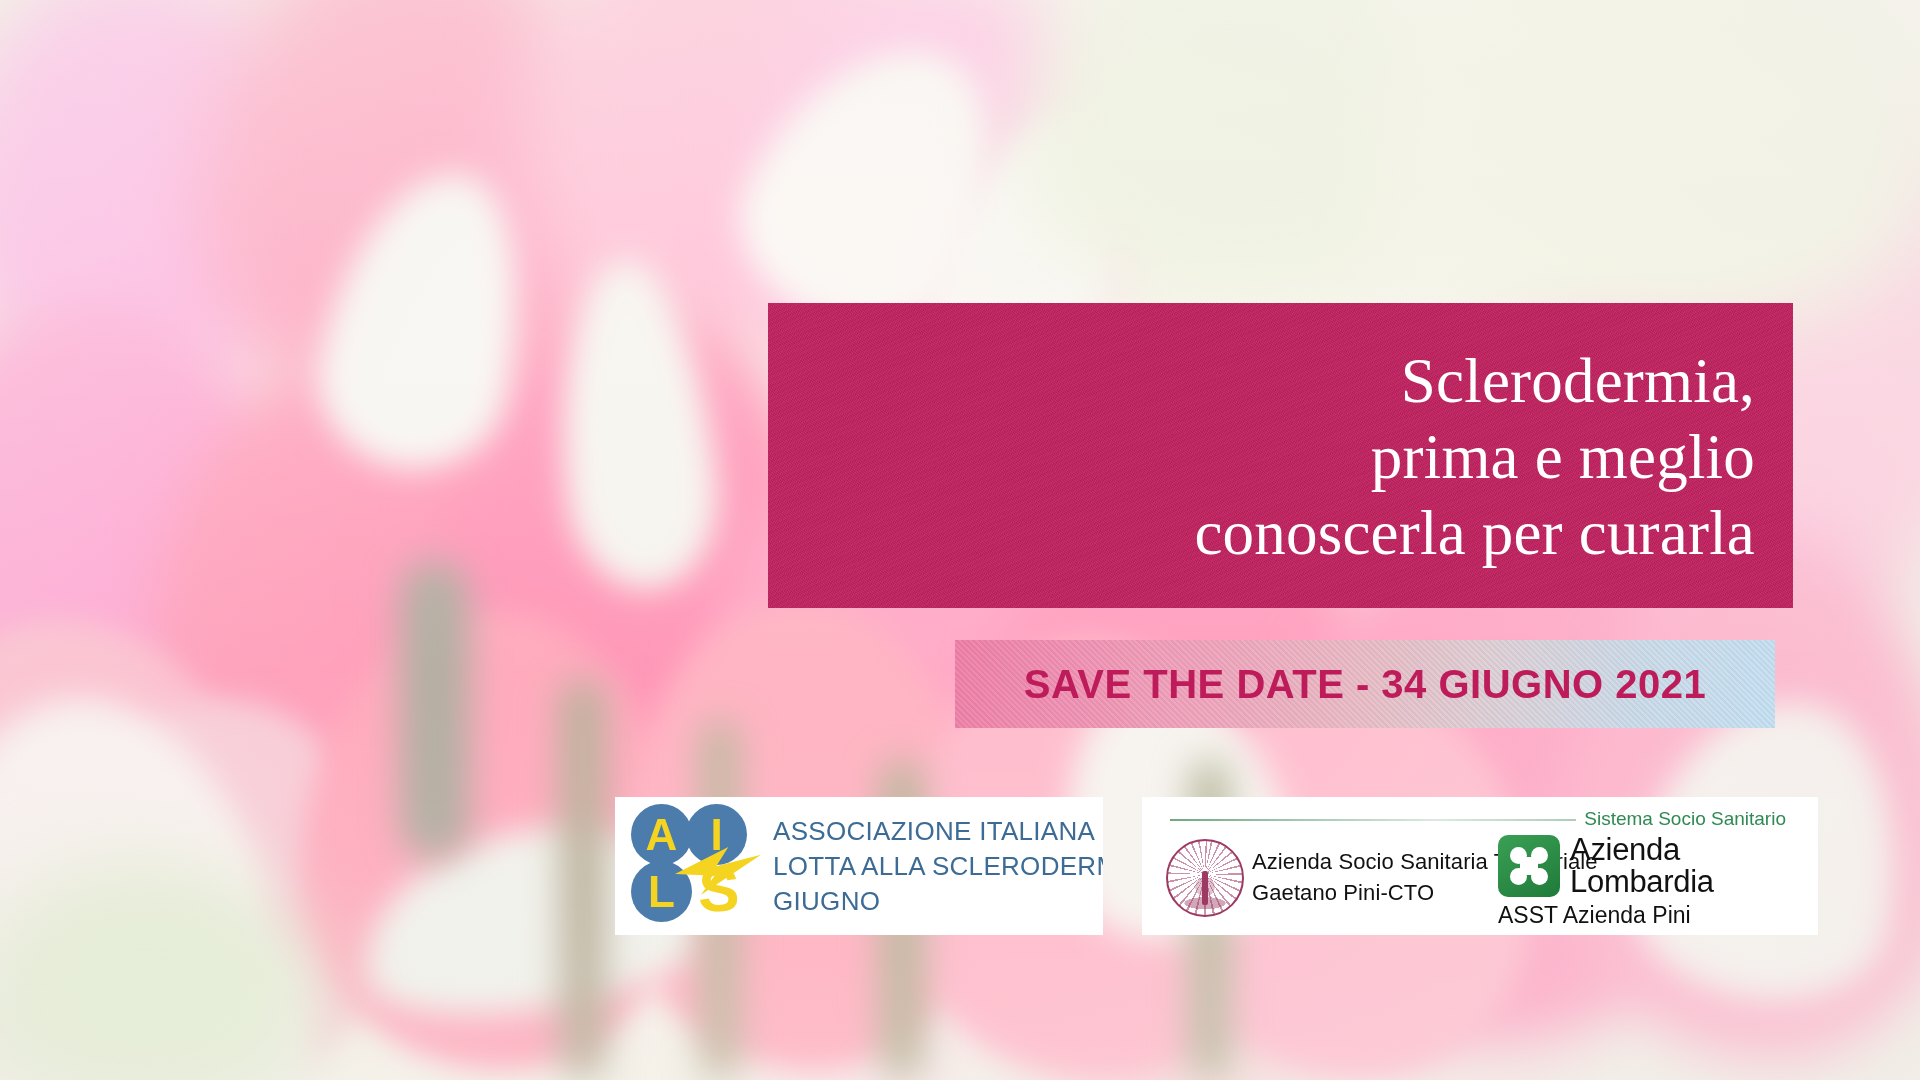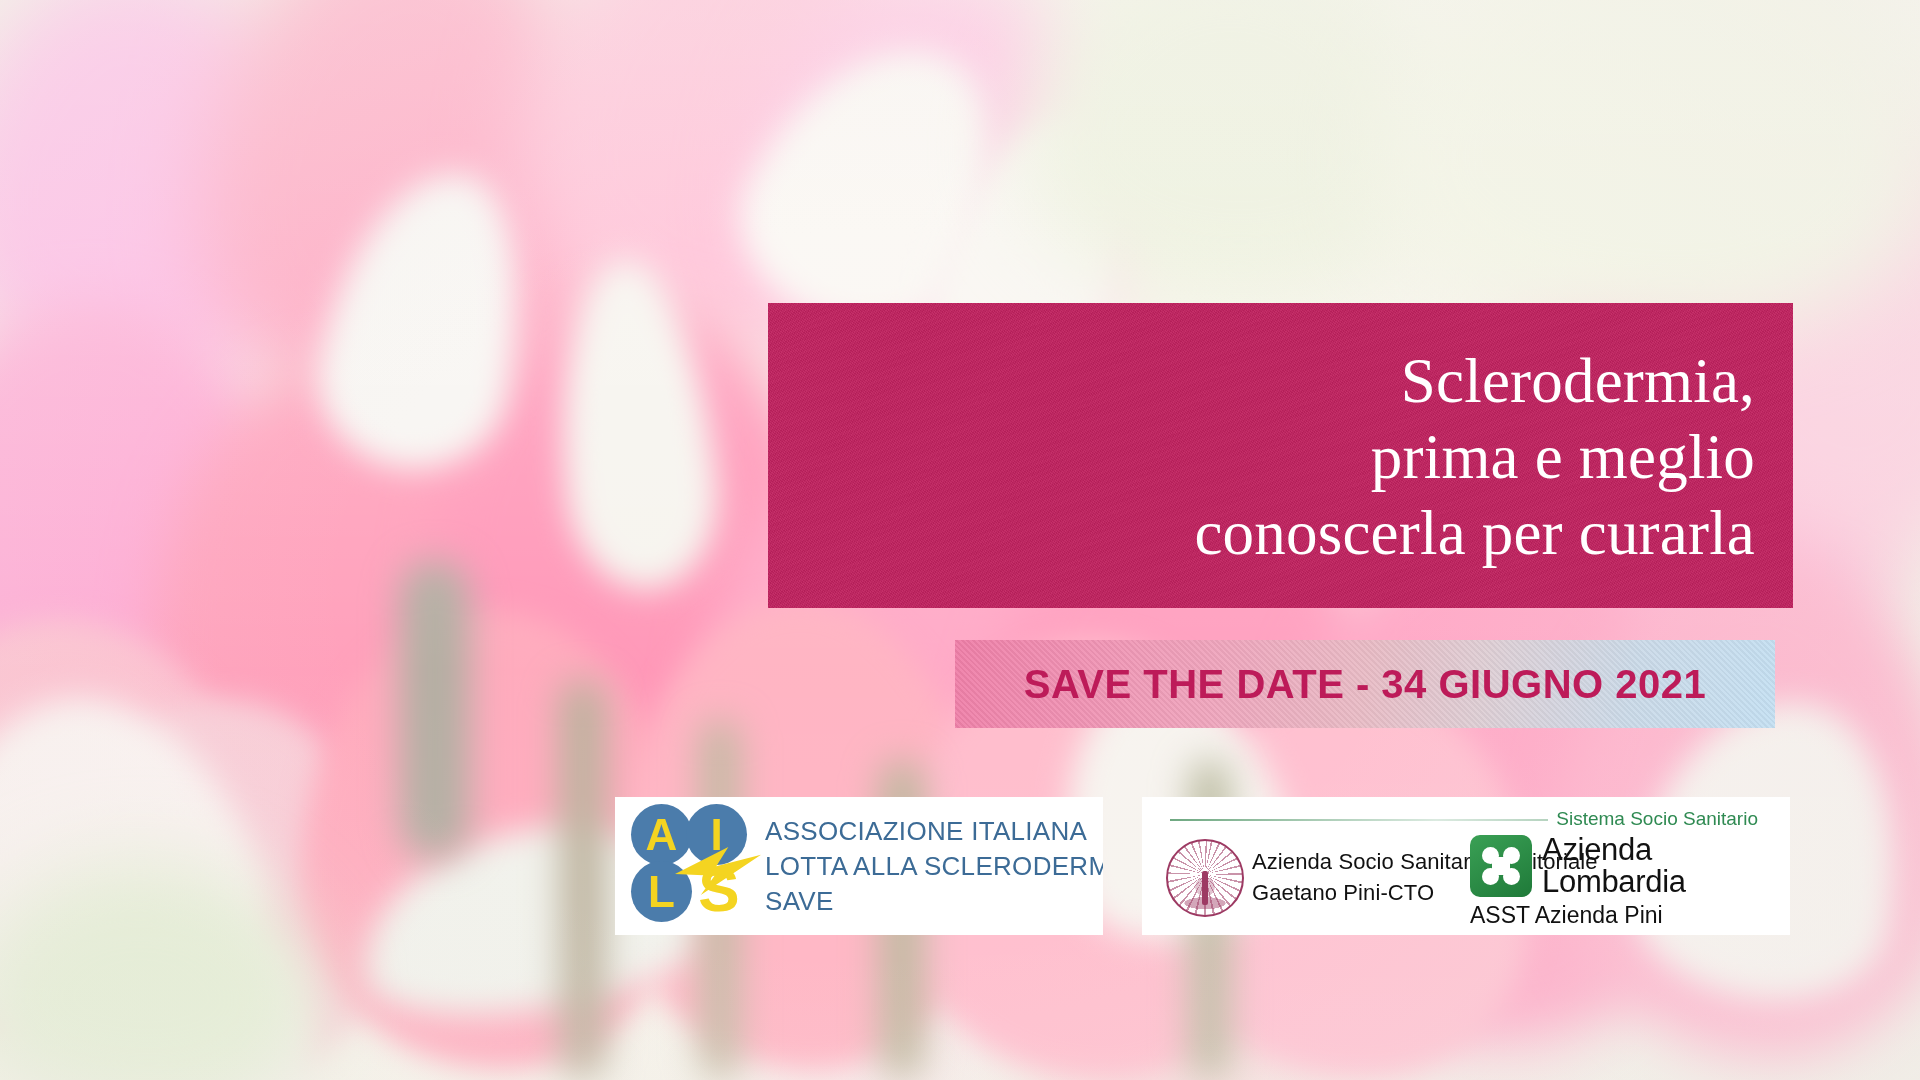--- a/index.html
+++ b/index.html
@@ -126,20 +126,21 @@
     font-size: 40px;
     letter-spacing: .5px;
     white-space: nowrap;
   }
 
   
   .logo-box {
     position: absolute;
     background: #ffffff;
     overflow: hidden;
+    padding-left: 28px;
   }
   
   #ails-box {
     left: 615px;
     top: 797px;
     width: 488px;
     height: 138px;
     display: flex;
     align-items: center;
     padding-left: 14px;
@@ -185,21 +186,21 @@
   .ails-bolt {
     position: absolute;
     left: 46px;
     top: 44px;
     width: 86px;
     height: 48px;
     background: #f4d421;
     clip-path: polygon(0% 56%, 62% 0%, 48% 40%, 100% 16%, 30% 100%, 46% 60%);
   }
   .ails-text {
-    margin-left: 8px;
+    margin-left: 16px;
     color: #3c6b96;
     font-family: "Liberation Sans", sans-serif;
     font-size: 26px;
     line-height: 35px;
     letter-spacing: .3px;
     white-space: nowrap;
   }
 
   
   #asst-box {
@@ -389,21 +390,21 @@
     <div class="ails-mark">
       <div class="ails-circ" id="ails-a">A</div>
       <div class="ails-circ" id="ails-i">I</div>
       <div class="ails-circ" id="ails-l">L</div>
       <div class="ails-bolt"></div>
       <div class="ails-s">S</div>
     </div>
     <div>
       <div class="ails-text">ASSOCIAZIONE ITALIANA</div>
       <div class="ails-text">LOTTA ALLA SCLERODERMIA</div>
-      <div class="ails-text">SAVE</div>
+      <div class="ails-text">GIUGNO</div>
     </div>
   </div>
 
   <div class="logo-box" id="asst-box">
     <div class="asst-rule"></div>
     <div class="sistema-label">Sistema Socio Sanitario</div>
 
     <div class="pini-seal">
       <div class="pini-trunk"></div>
     </div>

